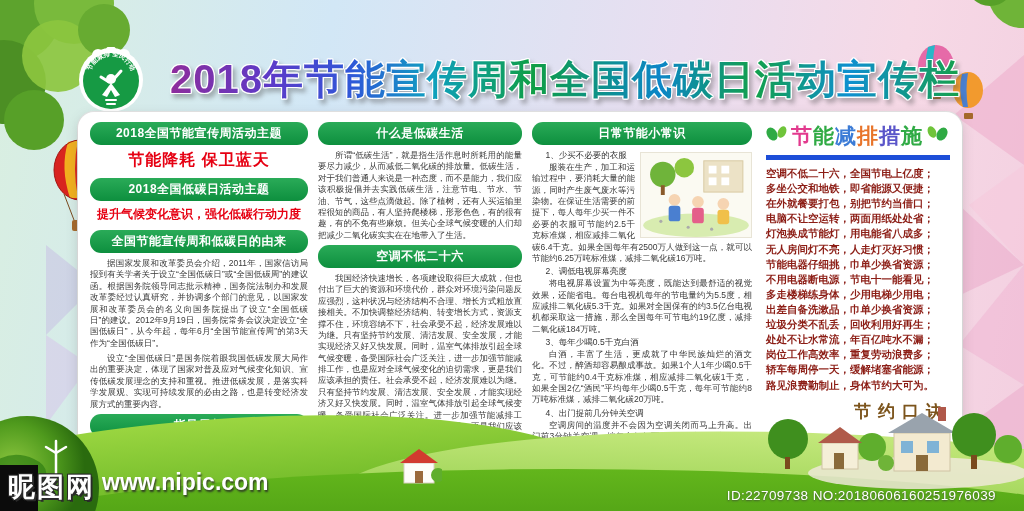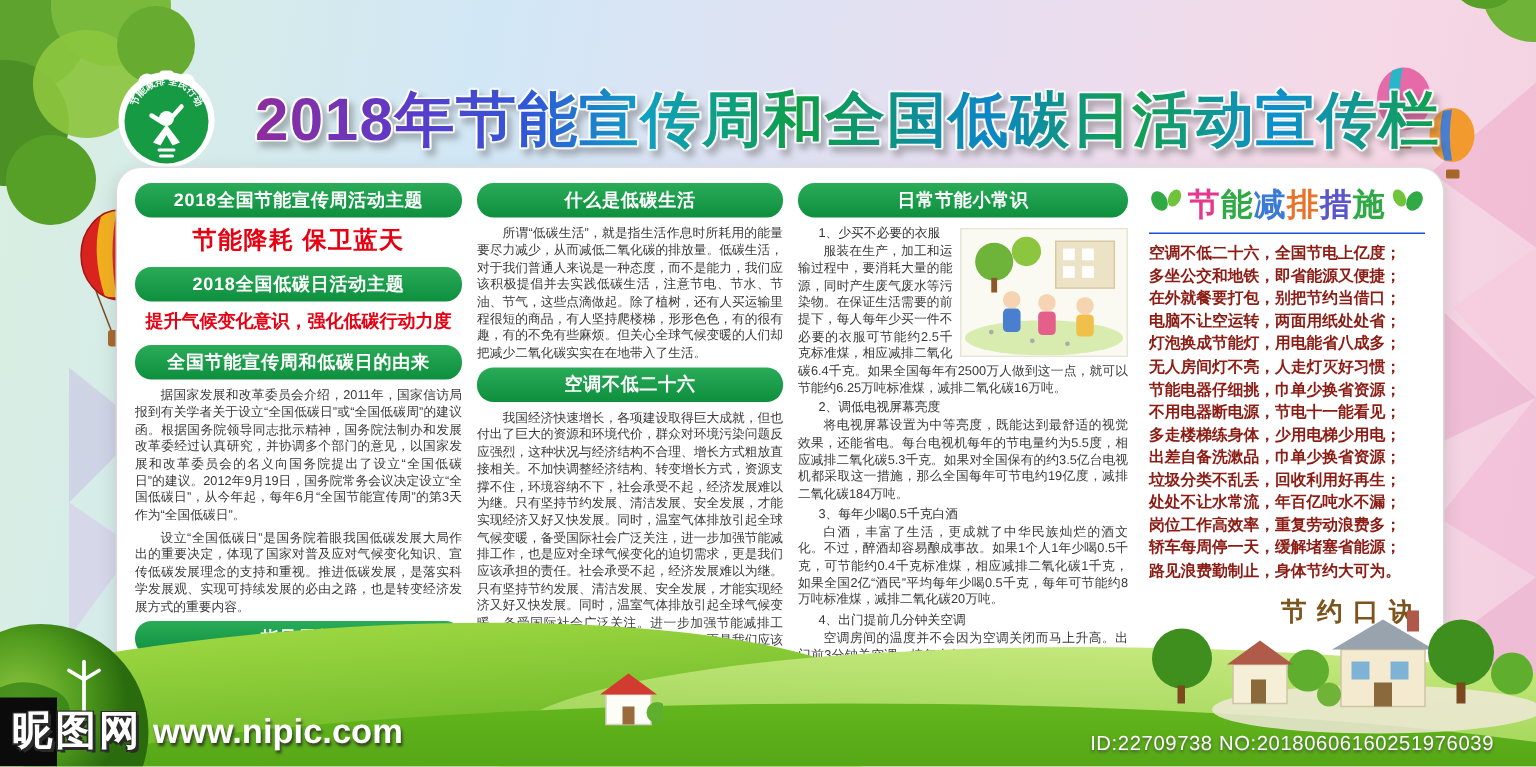--- a/index.html
+++ b/index.html
@@ -46,22 +46,22 @@
   .fig{width:64px}
   .fig-img{width:64px;height:74px;background:#f8f7ef;border:1px solid #e2ded0;box-sizing:border-box}
 
   
   .k-item{overflow:visible}
   .k-img{float:right;width:112px;height:86px;margin:2px 0 3px 5px;background:#fbfaf2;border:1px solid #e8e4d6;box-sizing:border-box}
   .k-title{font-size:8.5px;color:#333;text-indent:1.6em;line-height:1.4}
   .k-body{font-size:8.5px;line-height:1.34;color:#3a3a3a;text-align:justify;text-indent:2em;margin-bottom:2px}
 
   
-  .m-title-row{display:flex;align-items:center;justify-content:center;gap:3px;
-    border-bottom:1px solid #1d4ed8;padding-bottom:5px;margin-bottom:6px}
+  .m-title-row{display:flex;align-items:center;gap:3px;
+    border-bottom:5px solid #1d4ed8;padding-bottom:5px;margin-bottom:6px}
   .m-title{font-size:21px;font-weight:bold;letter-spacing:1px;white-space:nowrap;
     text-shadow:1px 1px 0 rgba(255,255,255,.9)}
   .m-list{margin:0;padding:0;list-style:none}
   .m-line{font-size:10.5px;font-weight:bold;color:#8c1d15;line-height:1.44;white-space:nowrap}
   .kj-title{font-size:17px;font-weight:bold;color:#7c541c;text-align:right;letter-spacing:7px;margin:7px 0 18px}
   .kj-line{font-size:9.2px;font-weight:bold;color:#7c541c;line-height:1.6;white-space:nowrap}
 
   
   .hill{position:absolute;border-radius:50%;z-index:6}
   .hillA{left:-160px;bottom:-78px;width:760px;height:170px;transform:rotate(-4deg);
@@ -69,21 +69,21 @@
   .hillB{left:330px;bottom:-92px;width:960px;height:170px;transform:rotate(2deg);
     background:linear-gradient(#c4e87c,#6ab824)}
   .hillC{left:-60px;bottom:-118px;width:1250px;height:160px;
     background:linear-gradient(#63b61c,#2f7d08)}
   .houses{position:absolute;right:-6px;bottom:18px;z-index:7}
   .redhouse{position:absolute;left:396px;bottom:26px;z-index:7}
   .globe{position:absolute;left:-48px;bottom:-52px;z-index:8}
 
   
   .black-corner{position:absolute;left:0;bottom:0;width:38px;height:46px;background:#0b0b0b;z-index:11}
-  .wm{position:absolute;left:8px;bottom:6px;z-index:12;display:flex;align-items:center;gap:7px}
+  .wm{position:absolute;left:8px;bottom:6px;z-index:12;display:flex;align-items:flex-start;gap:7px}
   .wm-cn{font-size:27px;font-weight:bold;color:#fff;letter-spacing:2px;
     text-shadow:2px 2px 0 #2a2a2a,-1px -1px 0 #2a2a2a,1px -1px 0 #2a2a2a,-1px 1px 0 #2a2a2a}
   .wm-url{font-size:23px;font-weight:bold;color:#fff;text-shadow:1px 2px 2px rgba(40,40,40,.85)}
   .idline{position:absolute;right:28px;bottom:8px;z-index:12;font-size:13.5px;color:#fff;
     letter-spacing:.4px;text-shadow:0 1px 2px rgba(60,60,60,.75)}
 </style>
 </head>
 <body>
 
 <div class="stage">

